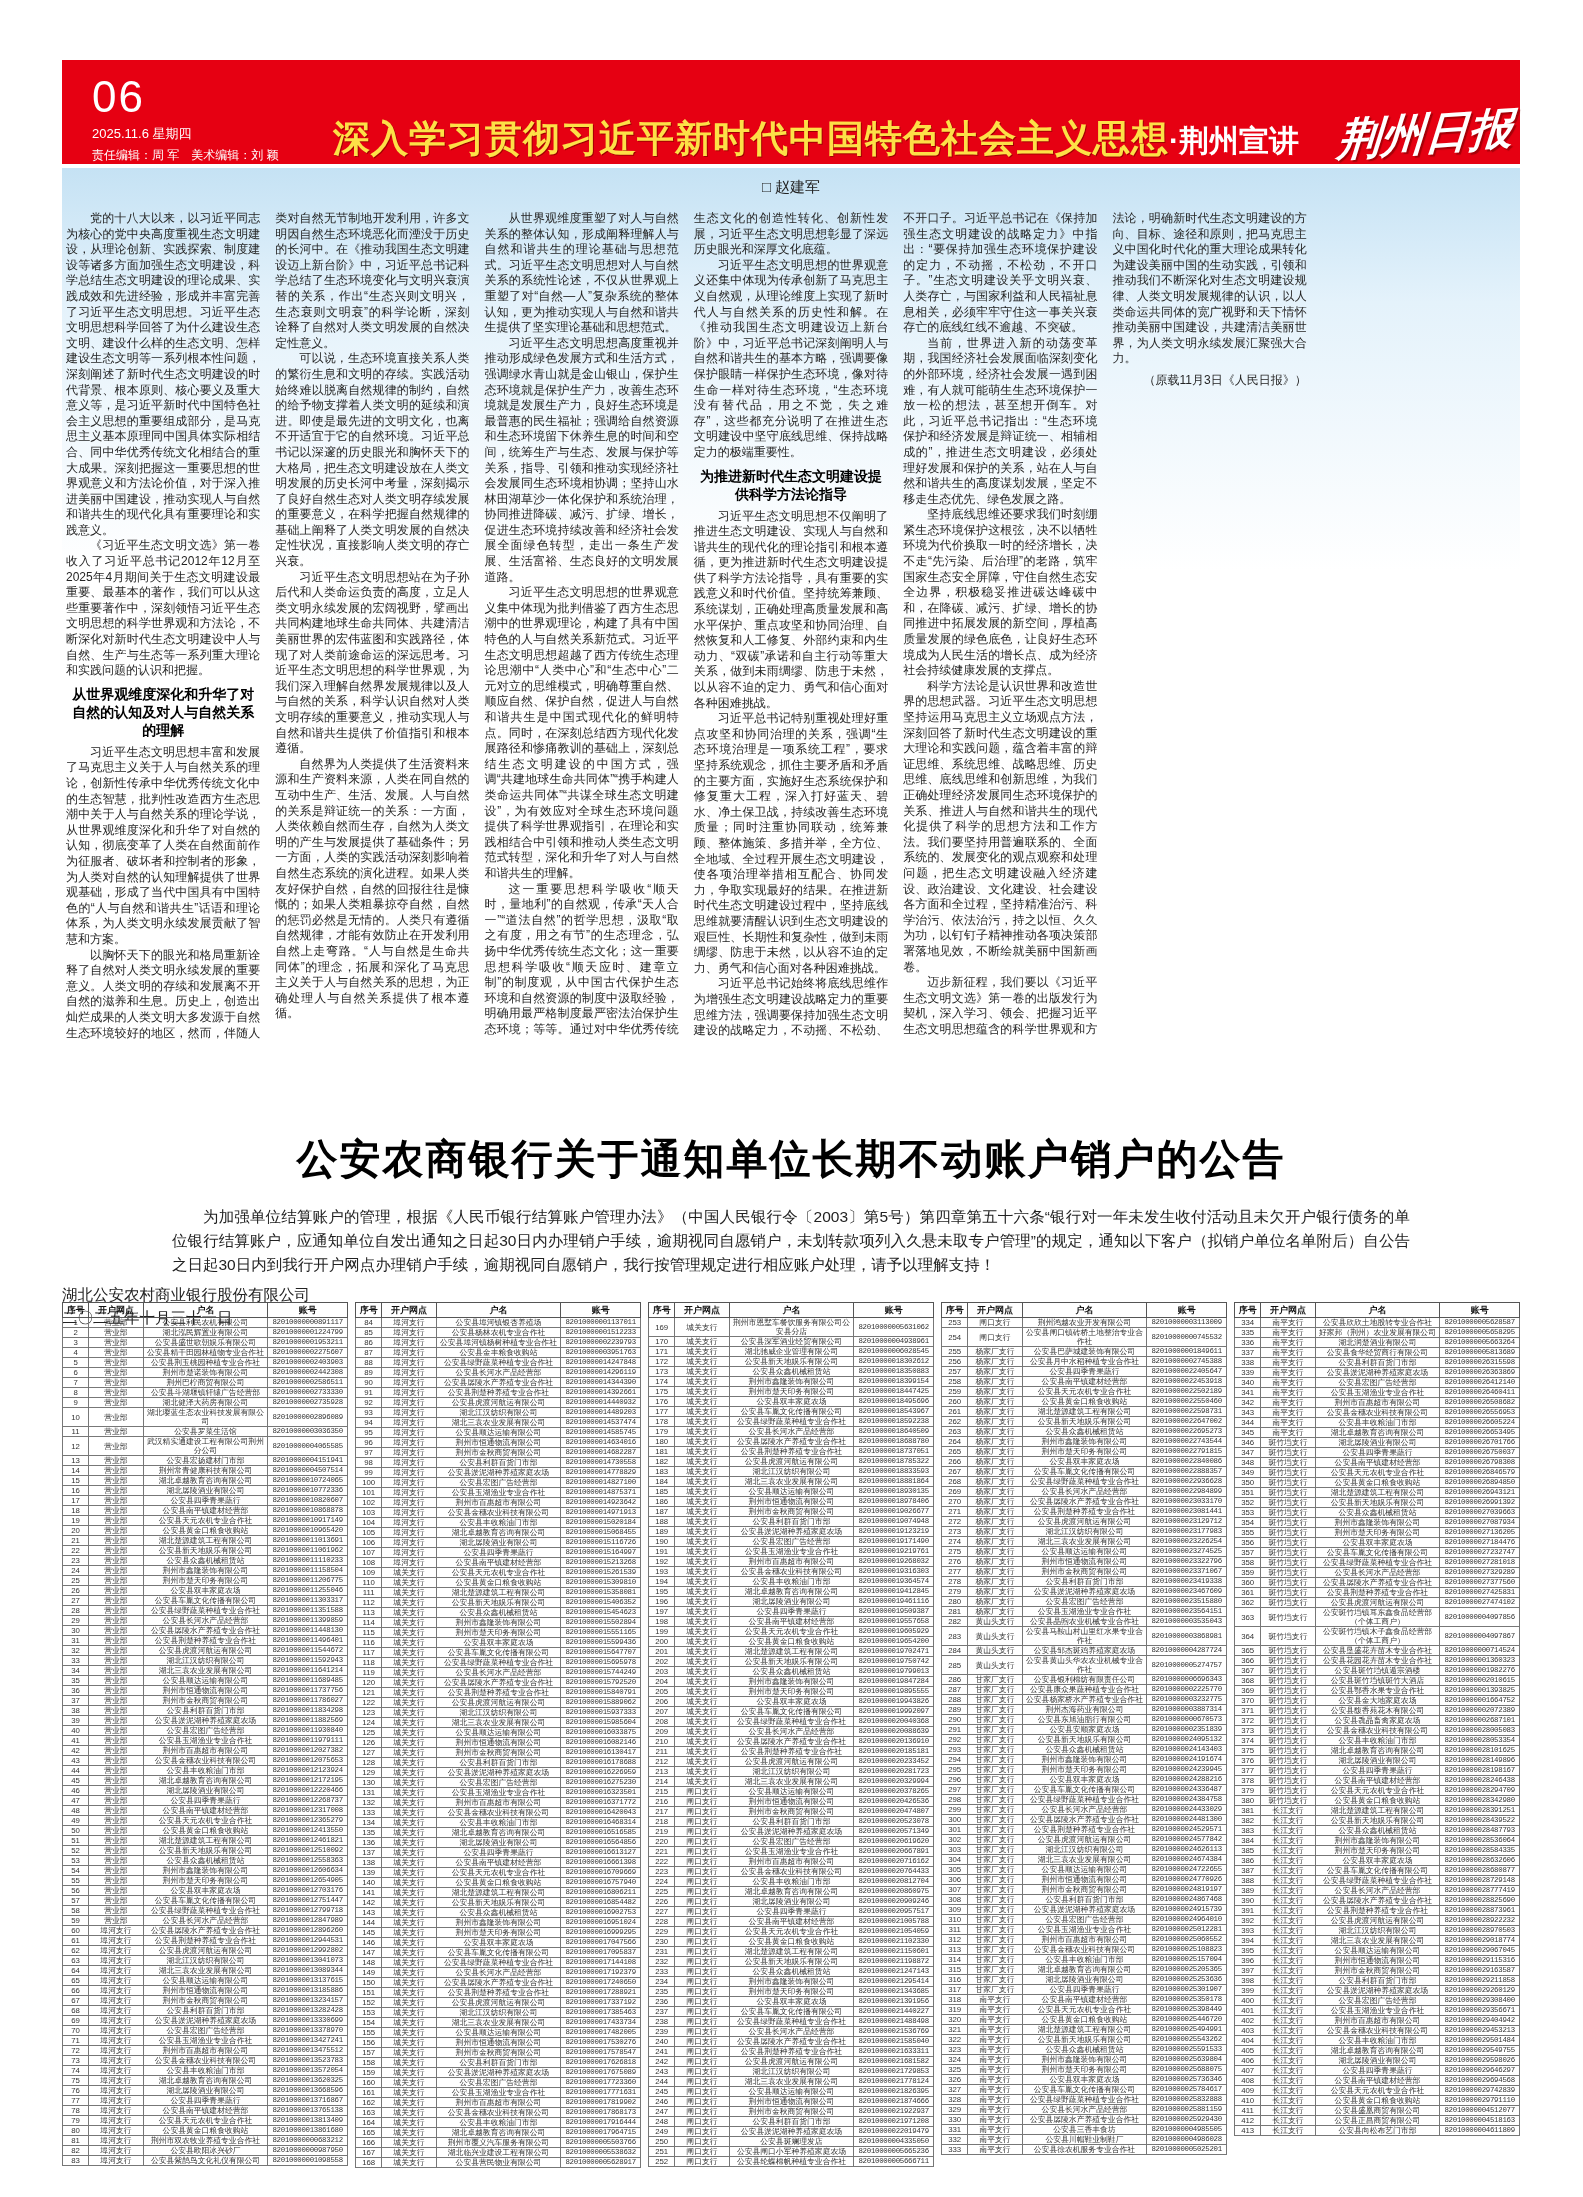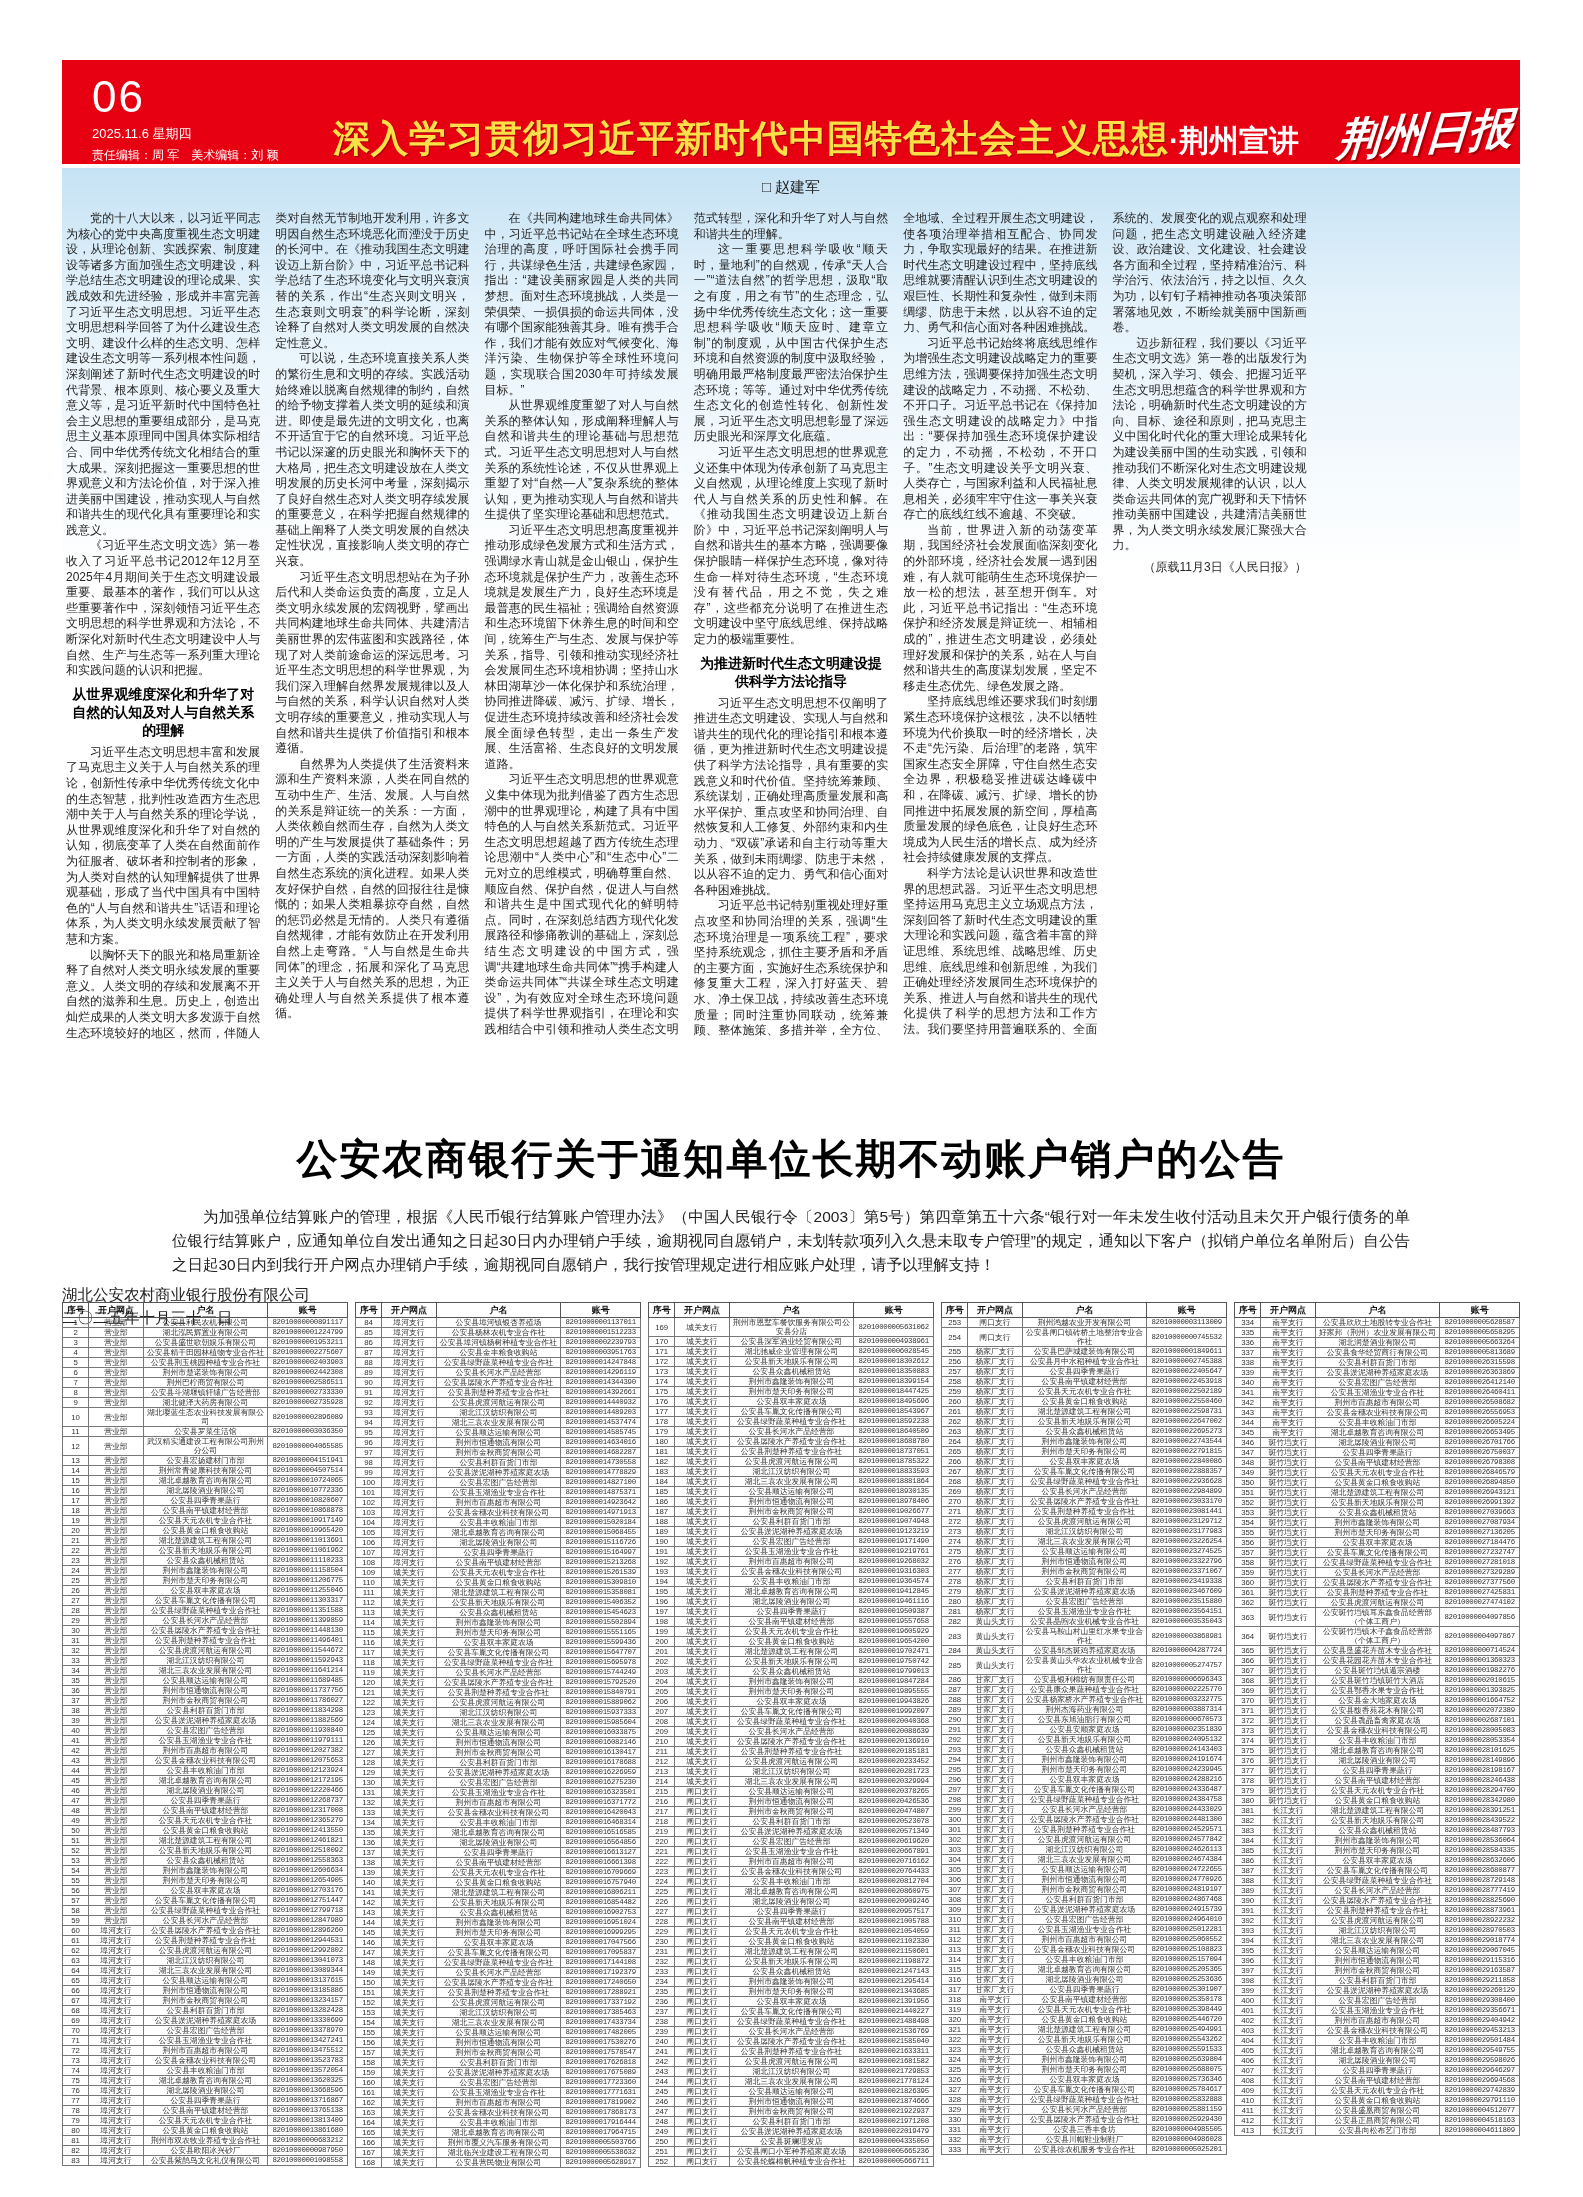--- a/index.html
+++ b/index.html
@@ -62,21 +62,20 @@
   <div class="article-byline">□ 赵建军</div>
   <div class="article-cols">
       <p>党的十八大以来，以习近平同志为核心的党中央高度重视生态文明建设，从理论创新、实践探索、制度建设等诸多方面加强生态文明建设，科学总结生态文明建设的理论成果、实践成效和先进经验，形成并丰富完善了习近平生态文明思想。习近平生态文明思想科学回答了为什么建设生态文明、建设什么样的生态文明、怎样建设生态文明等一系列根本性问题，深刻阐述了新时代生态文明建设的时代背景、根本原则、核心要义及重大意义等，是习近平新时代中国特色社会主义思想的重要组成部分，是马克思主义基本原理同中国具体实际相结合、同中华优秀传统文化相结合的重大成果。深刻把握这一重要思想的世界观意义和方法论价值，对于深入推进美丽中国建设，推动实现人与自然和谐共生的现代化具有重要理论和实践意义。</p>
       <p>《习近平生态文明文选》第一卷收入了习近平总书记2012年12月至2025年4月期间关于生态文明建设最重要、最基本的著作，我们可以从这些重要著作中，深刻领悟习近平生态文明思想的科学世界观和方法论，不断深化对新时代生态文明建设中人与自然、生产与生态等一系列重大理论和实践问题的认识和把握。</p>
       <h3>从世界观维度深化和升华了对自然的认知及对人与自然关系的理解</h3>
       <p>习近平生态文明思想丰富和发展了马克思主义关于人与自然关系的理论，创新性传承中华优秀传统文化中的生态智慧，批判性改造西方生态思潮中关于人与自然关系的理论学说，从世界观维度深化和升华了对自然的认知，彻底变革了人类在自然面前作为征服者、破坏者和控制者的形象，为人类对自然的认知理解提供了世界观基础，形成了当代中国具有中国特色的“人与自然和谐共生”话语和理论体系，为人类文明永续发展贡献了智慧和方案。</p>
       <p>以胸怀天下的眼光和格局重新诠释了自然对人类文明永续发展的重要意义。人类文明的存续和发展离不开自然的滋养和生息。历史上，创造出灿烂成果的人类文明大多发源于自然生态环境较好的地区，然而，伴随人类对自然无节制地开发利用，许多文明因自然生态环境恶化而湮没于历史的长河中。在《推动我国生态文明建设迈上新台阶》中，习近平总书记科学总结了生态环境变化与文明兴衰演替的关系，作出“生态兴则文明兴，生态衰则文明衰”的科学论断，深刻诠释了自然对人类文明发展的自然决定性意义。</p>
       <p>可以说，生态环境直接关系人类的繁衍生息和文明的存续。实践活动始终难以脱离自然规律的制约，自然的给予物支撑着人类文明的延续和演进。即使是最先进的文明文化，也离不开适宜于它的自然环境。习近平总书记以深邃的历史眼光和胸怀天下的大格局，把生态文明建设放在人类文明发展的历史长河中考量，深刻揭示了良好自然生态对人类文明存续发展的重要意义，在科学把握自然规律的基础上阐释了人类文明发展的自然决定性状况，直接影响人类文明的存亡兴衰。</p>
       <p>习近平生态文明思想站在为子孙后代和人类命运负责的高度，立足人类文明永续发展的宏阔视野，擘画出共同构建地球生命共同体、共建清洁美丽世界的宏伟蓝图和实践路径，体现了对人类前途命运的深远思考。习近平生态文明思想的科学世界观，为我们深入理解自然界发展规律以及人与自然的关系，科学认识自然对人类文明存续的重要意义，推动实现人与自然和谐共生提供了价值指引和根本遵循。</p>
       <p>自然界为人类提供了生活资料来源和生产资料来源，人类在同自然的互动中生产、生活、发展。人与自然的关系是辩证统一的关系：一方面，人类依赖自然而生存，自然为人类文明的产生与发展提供了基础条件；另一方面，人类的实践活动深刻影响着自然生态系统的演化进程。如果人类友好保护自然，自然的回报往往是慷慨的；如果人类粗暴掠夺自然，自然的惩罚必然是无情的。人类只有遵循自然规律，才能有效防止在开发利用自然上走弯路。“人与自然是生命共同体”的理念，拓展和深化了马克思主义关于人与自然关系的思想，为正确处理人与自然关系提供了根本遵循。</p>
-      <p>在《共同构建地球生命共同体》中，习近平总书记站在全球生态环境治理的高度，呼吁国际社会携手同行，共谋绿色生活，共建绿色家园，指出：“建设美丽家园是人类的共同梦想。面对生态环境挑战，人类是一荣俱荣、一损俱损的命运共同体，没有哪个国家能独善其身。唯有携手合作，我们才能有效应对气候变化、海洋污染、生物保护等全球性环境问题，实现联合国2030年可持续发展目标。”</p>
       <p>从世界观维度重塑了对人与自然关系的整体认知，形成阐释理解人与自然和谐共生的理论基础与思想范式。习近平生态文明思想对人与自然关系的系统性论述，不仅从世界观上重塑了对“自然—人”复杂系统的整体认知，更为推动实现人与自然和谐共生提供了坚实理论基础和思想范式。</p>
       <p>习近平生态文明思想高度重视并推动形成绿色发展方式和生活方式，强调绿水青山就是金山银山，保护生态环境就是保护生产力，改善生态环境就是发展生产力，良好生态环境是最普惠的民生福祉；强调给自然资源和生态环境留下休养生息的时间和空间，统筹生产与生态、发展与保护等关系，指导、引领和推动实现经济社会发展同生态环境相协调；坚持山水林田湖草沙一体化保护和系统治理，协同推进降碳、减污、扩绿、增长，促进生态环境持续改善和经济社会发展全面绿色转型，走出一条生产发展、生活富裕、生态良好的文明发展道路。</p>
       <p>习近平生态文明思想的世界观意义集中体现为批判借鉴了西方生态思潮中的世界观理论，构建了具有中国特色的人与自然关系新范式。习近平生态文明思想超越了西方传统生态理论思潮中“人类中心”和“生态中心”二元对立的思维模式，明确尊重自然、顺应自然、保护自然，促进人与自然和谐共生是中国式现代化的鲜明特点。同时，在深刻总结西方现代化发展路径和惨痛教训的基础上，深刻总结生态文明建设的中国方式，强调“共建地球生命共同体”“携手构建人类命运共同体”“共谋全球生态文明建设”，为有效应对全球生态环境问题提供了科学世界观指引，在理论和实践相结合中引领和推动人类生态文明范式转型，深化和升华了对人与自然和谐共生的理解。</p>
       <p>这一重要思想科学吸收“顺天时，量地利”的自然观，传承“天人合一”“道法自然”的哲学思想，汲取“取之有度，用之有节”的生态理念，弘扬中华优秀传统生态文化；这一重要思想科学吸收“顺天应时、建章立制”的制度观，从中国古代保护生态环境和自然资源的制度中汲取经验，明确用最严格制度最严密法治保护生态环境；等等。通过对中华优秀传统生态文化的创造性转化、创新性发展，习近平生态文明思想彰显了深远历史眼光和深厚文化底蕴。</p>
       <p>习近平生态文明思想的世界观意义还集中体现为传承创新了马克思主义自然观，从理论维度上实现了新时代人与自然关系的历史性和解。在《推动我国生态文明建设迈上新台阶》中，习近平总书记深刻阐明人与自然和谐共生的基本方略，强调要像保护眼睛一样保护生态环境，像对待生命一样对待生态环境，“生态环境没有替代品，用之不觉，失之难存”，这些都充分说明了在推进生态文明建设中坚守底线思维、保持战略定力的极端重要性。</p>
       <h3>为推进新时代生态文明建设提供科学方法论指导</h3>
       <p>习近平生态文明思想不仅阐明了推进生态文明建设、实现人与自然和谐共生的现代化的理论指引和根本遵循，更为推进新时代生态文明建设提供了科学方法论指导，具有重要的实践意义和时代价值。坚持统筹兼顾、系统谋划，正确处理高质量发展和高水平保护、重点攻坚和协同治理、自然恢复和人工修复、外部约束和内生动力、“双碳”承诺和自主行动等重大关系，做到未雨绸缪、防患于未然，以从容不迫的定力、勇气和信心面对各种困难挑战。</p>
       <p>习近平总书记特别重视处理好重点攻坚和协同治理的关系，强调“生态环境治理是一项系统工程”，要求坚持系统观念，抓住主要矛盾和矛盾的主要方面，实施好生态系统保护和修复重大工程，深入打好蓝天、碧水、净土保卫战，持续改善生态环境质量；同时注重协同联动，统筹兼顾、整体施策、多措并举，全方位、全地域、全过程开展生态文明建设，使各项治理举措相互配合、协同发力，争取实现最好的结果。在推进新时代生态文明建设过程中，坚持底线思维就要清醒认识到生态文明建设的艰巨性、长期性和复杂性，做到未雨绸缪、防患于未然，以从容不迫的定力、勇气和信心面对各种困难挑战。</p>
       <p>习近平总书记始终将底线思维作为增强生态文明建设战略定力的重要思维方法，强调要保持加强生态文明建设的战略定力，不动摇、不松劲、不开口子。习近平总书记在《保持加强生态文明建设的战略定力》中指出：“要保持加强生态环境保护建设的定力，不动摇，不松劲，不开口子。”生态文明建设关乎文明兴衰、人类存亡，与国家利益和人民福祉息息相关，必须牢牢守住这一事关兴衰存亡的底线红线不逾越、不突破。</p>
       <p>当前，世界进入新的动荡变革期，我国经济社会发展面临深刻变化的外部环境，经济社会发展一遇到困难，有人就可能萌生生态环境保护一放一松的想法，甚至想开倒车。对此，习近平总书记指出：“生态环境保护和经济发展是辩证统一、相辅相成的”，推进生态文明建设，必须处理好发展和保护的关系，站在人与自然和谐共生的高度谋划发展，坚定不移走生态优先、绿色发展之路。</p>

